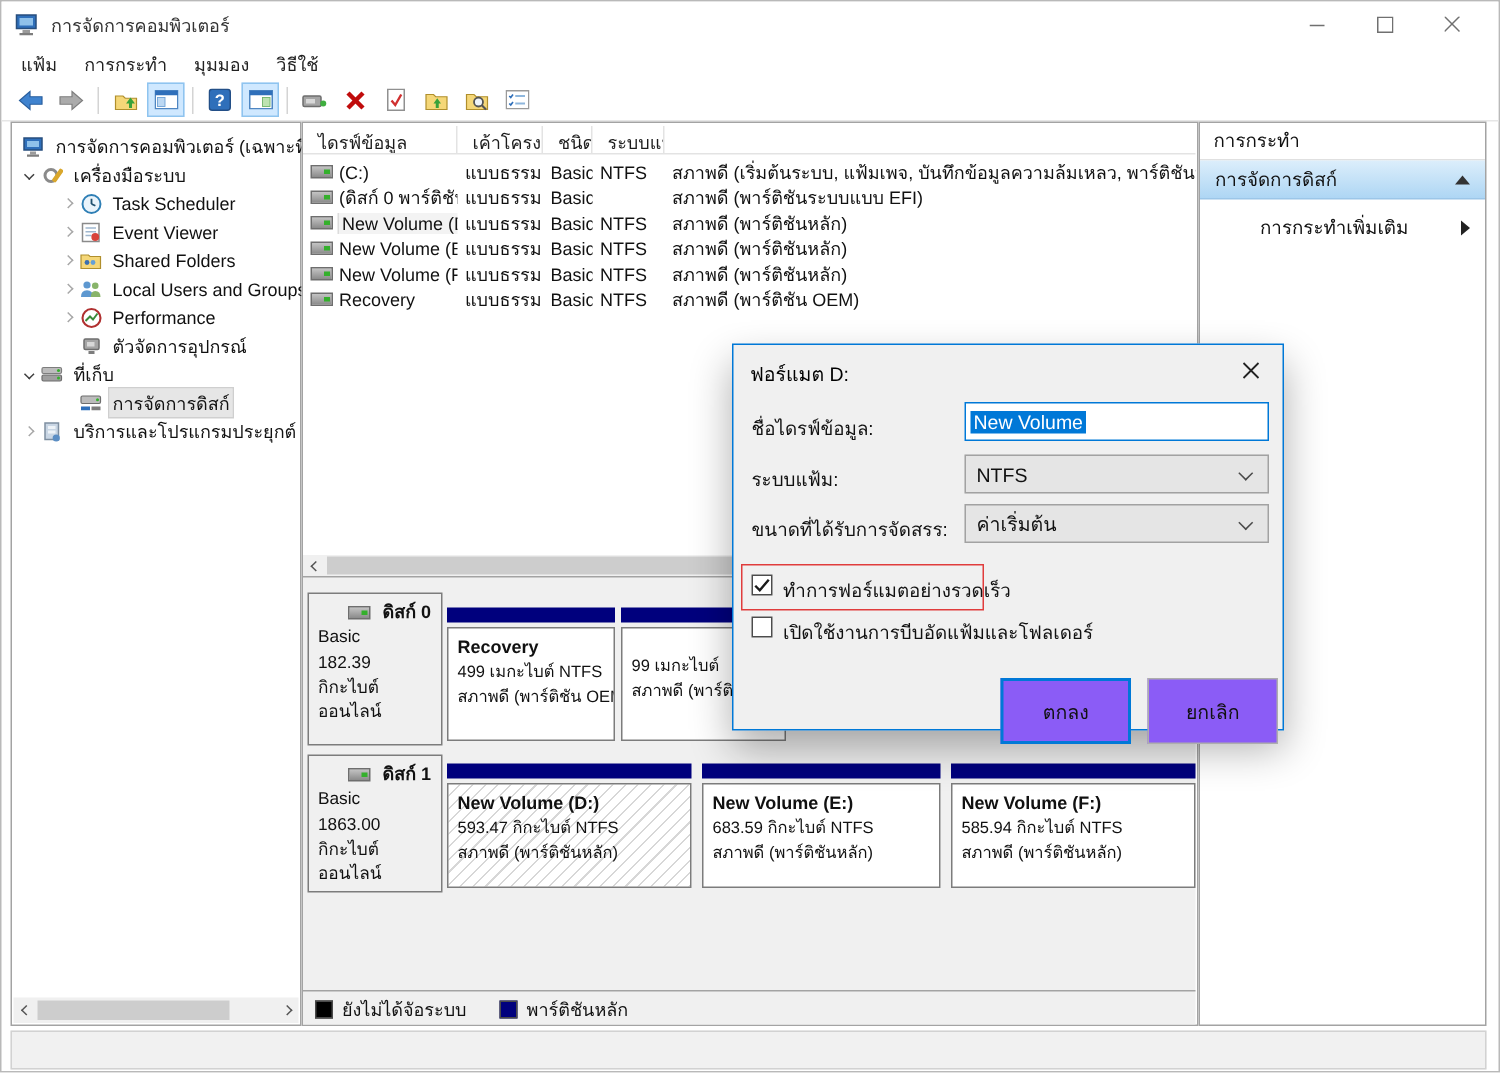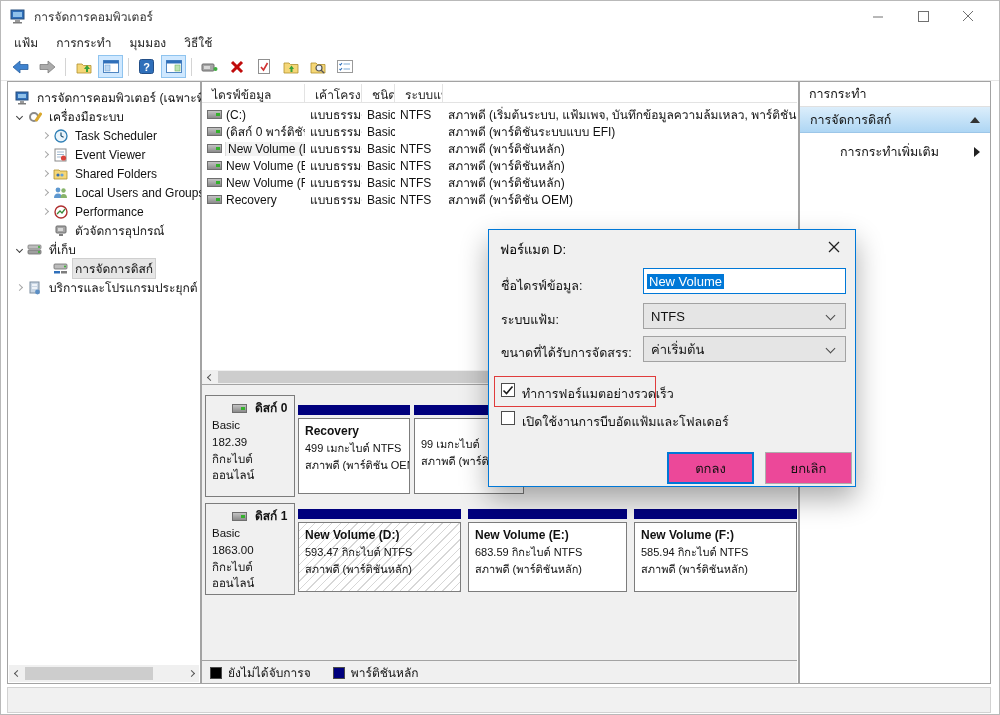--- a/index.html
+++ b/index.html
@@ -92,21 +92,21 @@
           box-shadow:0 12px 26px rgba(0,0,0,0.32);z-index:50;font-size:12.5px;}
   .dlg-title{position:absolute;left:11px;top:9px;font-size:13px;color:#000;}
   .dlg-close{position:absolute;right:10px;top:7px;width:22px;height:20px;display:flex;align-items:center;justify-content:center;}
   .dlg-label{position:absolute;left:12px;white-space:nowrap;}
   .dlg-input{position:absolute;left:154px;top:38px;width:203px;height:26px;background:#fff;border:1px solid #0078d7;display:flex;align-items:center;padding-left:3px;font-size:13px;}
   .seltext{background:#0078d7;color:#fff;padding:0 2px;}
   .dlg-select{position:absolute;left:154px;width:203px;height:26px;background:#e5e5e5;border:1px solid #a2a2a2;display:flex;align-items:center;padding-left:7px;font-size:13px;}
   .cdown{position:absolute;right:11px;top:8px;width:7px;height:7px;border-right:1.3px solid #4a4a4a;border-bottom:1.3px solid #4a4a4a;transform:rotate(45deg);}
   .redbox{position:absolute;left:5px;top:146px;width:162px;height:31px;border:1px solid #e03c3c;}
   .cb{position:absolute;left:12px;width:14px;height:14px;background:#fff;border:1px solid #4c4c4c;display:flex;align-items:center;justify-content:center;}
-  .dlg-btn{position:absolute;top:222px;width:87px;height:32px;background:#ec4899;border:1px solid #adadad;display:flex;align-items:center;justify-content:center;font-size:13px;}
+  .dlg-btn{position:absolute;top:222px;width:87px;height:44px;background:#8b5cf6;border:1px solid #adadad;display:flex;align-items:center;justify-content:center;font-size:13px;}
   .dlg-btn.ok{left:178px;border:2px solid #0078d7;}
   .dlg-btn.cancel{left:276px;}
 </style>
 </head>
 <body>
 
 <div class="win">
 
   <div class="abs titlebar">
     <svg width="17" height="15" viewBox="0 0 17 15">
@@ -533,21 +533,21 @@
             <div class="pline">585.94 กิกะไบต์ NTFS</div>
             <div class="pline">สภาพดี (พาร์ติชันหลัก)</div>
           </div>
         </div>
       </div>
     </div>
 
     <div class="legend">
       <div class="litem">
         <span class="lsw" style="background:#000000"></span>
-        <span>ยังไม่ได้จับการจ</span>
+        <span>ยังไม่ได้จัอระบบ</span>
       </div>
       <div class="litem">
         <span class="lsw" style="background:#00007d"></span>
         <span>พาร์ติชันหลัก</span>
       </div>
     </div>
   </div>
 
   <div class="panel action-panel">
     <div class="a-header">การกระทำ</div>

